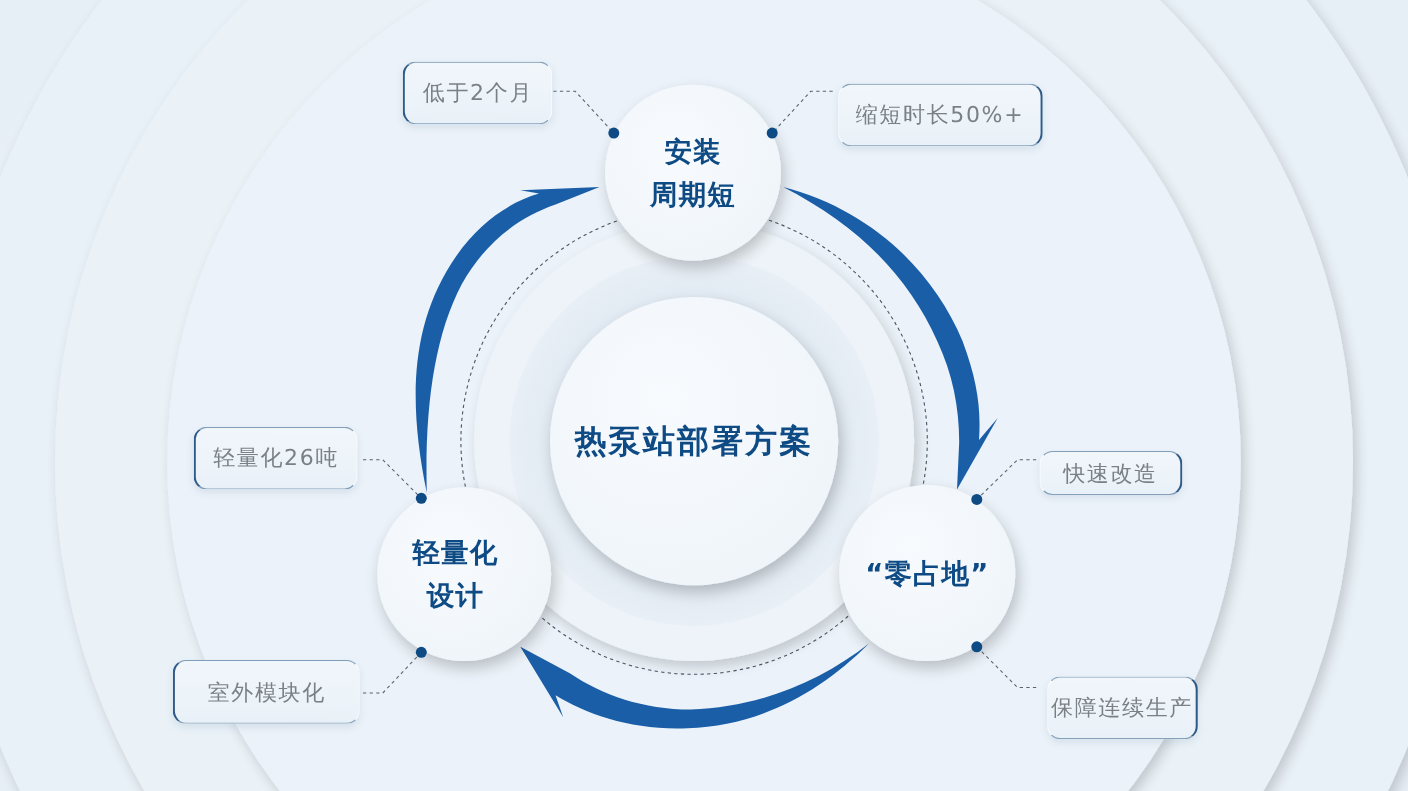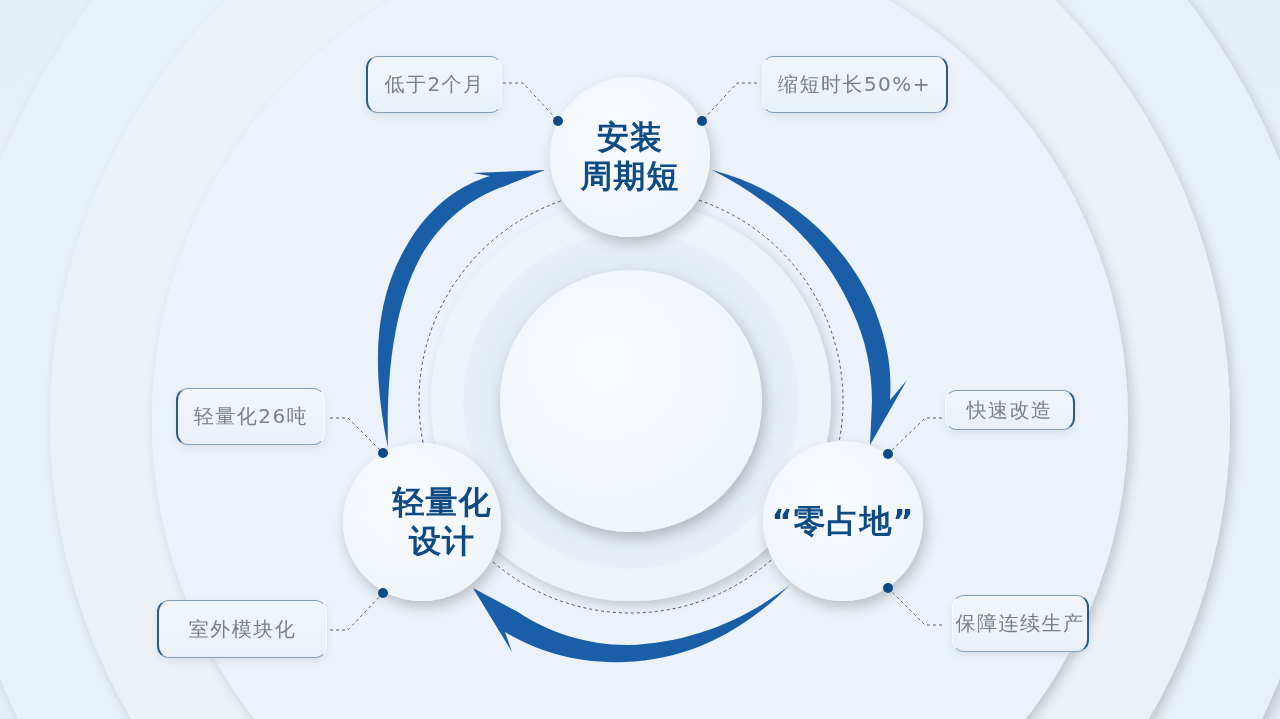--- a/index.html
+++ b/index.html
@@ -9,31 +9,31 @@
     font-family: "DejaVu Sans", "Liberation Sans", sans-serif;
   }
   #canvas { position: absolute; left: 0; top: 0; width: 1280px; height: 719px; }
   .node-text {
     position: absolute; display: flex; flex-direction: column;
     align-items: center; justify-content: center; text-align: center;
     color: #0e4a84; font-weight: bold; letter-spacing: 1px;
   }
   .node-text span { display: block; }
   .center-text { font-size: 29px; line-height: 46px; letter-spacing: 2px; }
-  .sat-text { font-size: 32px; line-height: 39px; }
+  .sat-text { font-size: 25px; line-height: 39px; }
   .label-box {
     position: absolute; box-sizing: border-box;
     border-radius: 12px;
     background: linear-gradient(180deg, #f1f6fb 0%, #e9f1f8 100%);
     color: #7b8087; font-size: 20px; letter-spacing: 1.5px;
     display: flex; align-items: center; justify-content: center;
     box-shadow: 0 3px 6px rgba(160,180,200,0.25);
   }
   .label-box.left-edge { border-left: 2px solid #2d5a86; border-top: 1.5px solid rgba(45,90,134,0.55); border-bottom: 1.5px solid rgba(45,90,134,0.55); border-right: 1px solid rgba(255,255,255,0.6); }
-  .label-box.right-edge { border-right: 2px solid #2d5a86; border-top: 1.5px solid rgba(45,90,134,0.55); border-bottom: 1.5px solid rgba(45,90,134,0.55); border-left: 1px solid rgba(255,255,255,0.6); }
+  .label-box.right-edge { border-right: 2px solid #2d5a86; border-top: 1.5px solid rgba(45,90,134,0.55); border-bottom: 1.5px solid rgba(45,90,134,0.55); border-left: 1px solid rgba(255,255,255,0.6); margin-top: 20px; }
 </style>
 </head>
 <body>
 
 <svg id="canvas" viewBox="0 0 1280 719" xmlns="http://www.w3.org/2000/svg">
   <defs>
     <radialGradient id="bgGrad" cx="50%" cy="55%" r="70%">
       <stop offset="0%" stop-color="#eef4fa"></stop>
       <stop offset="100%" stop-color="#e6eef6"></stop>
     </radialGradient>
@@ -109,32 +109,33 @@
     <circle cx="558" cy="121" r="5"></circle>
     <circle cx="702" cy="121" r="5"></circle>
     <circle cx="383" cy="453" r="5"></circle>
     <circle cx="383" cy="593" r="5"></circle>
     <circle cx="888" cy="454" r="5"></circle>
     <circle cx="888" cy="588" r="5"></circle>
   </g>
 </svg>
 
 <div class="node-text center-text" style="left:500px; top:270px; width:262px; height:262px;">
+  <span>热泵站部署方案</span>
 </div>
 
 <div class="node-text sat-text" style="left:550px; top:77px; width:160px; height:160px;">
   <span>安装</span>
   <span>周期短</span>
 </div>
 
 <div class="node-text sat-text" style="left:763px; top:441px; width:160px; height:160px;">
   <span>“零占地”</span>
 </div>
 
-<div class="node-text sat-text" style="left:363px; top:443px; width:158px; height:158px;">
+<div class="node-text sat-text" style="left:335px; top:443px; width:158px; height:158px;">
   <span>轻量化</span>
   <span>设计</span>
 </div>
 
 <div class="label-box left-edge" style="left:366px; top:56px; width:136px; height:57px;">
   <span>低于2个月</span>
 </div>
 <div class="label-box right-edge" style="left:762px; top:56px; width:186px; height:57px;">
   <span>缩短时长50%+</span>
 </div>

